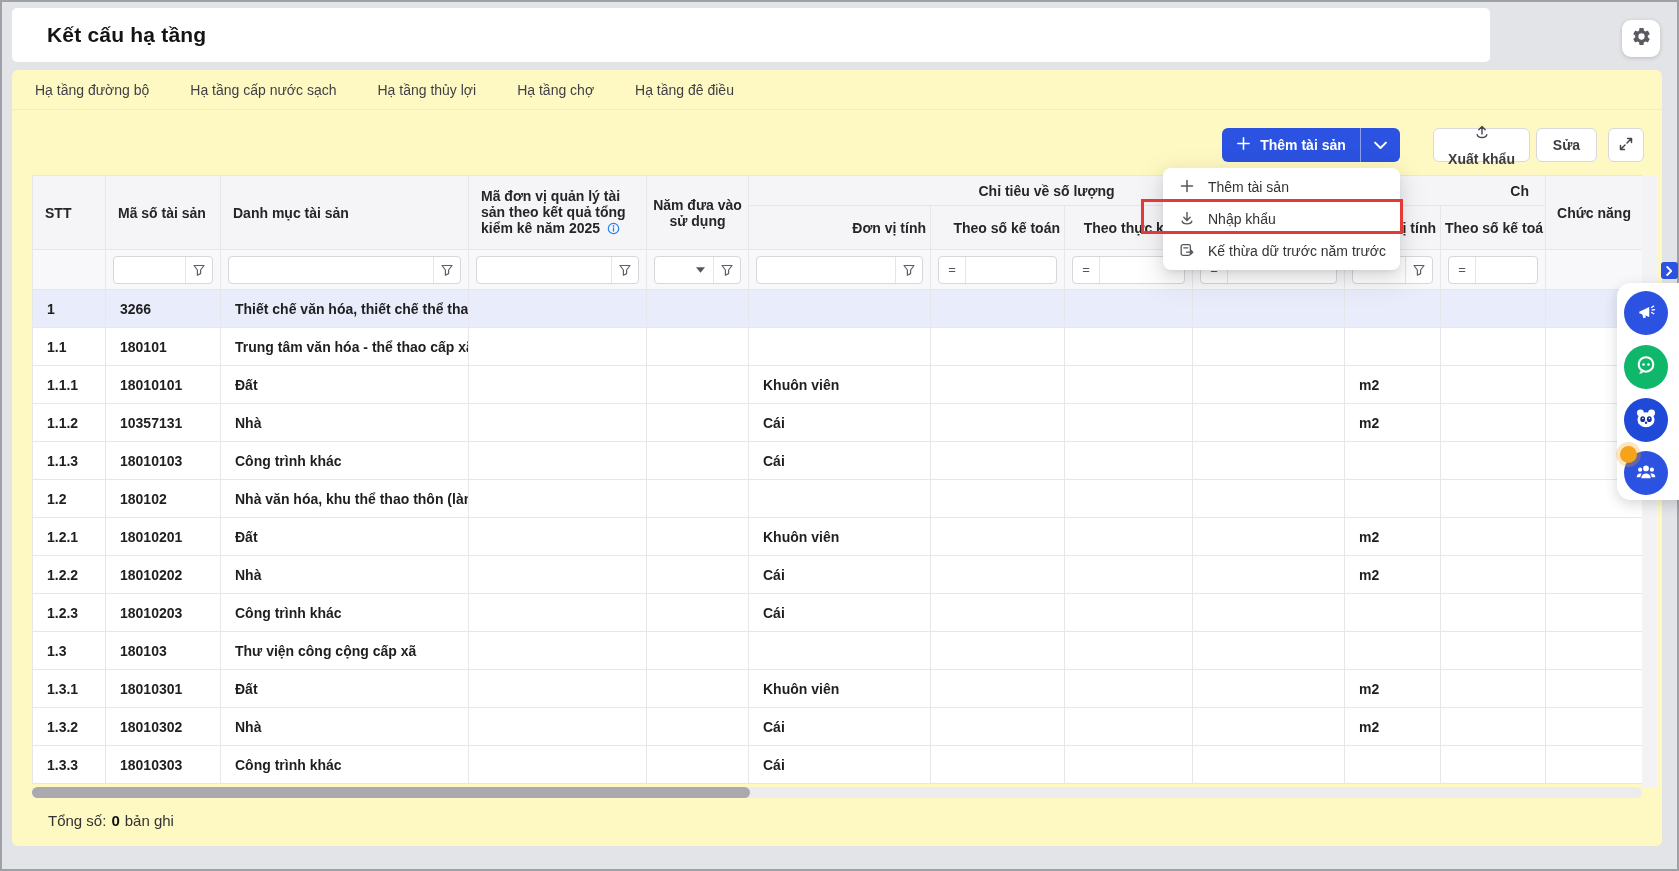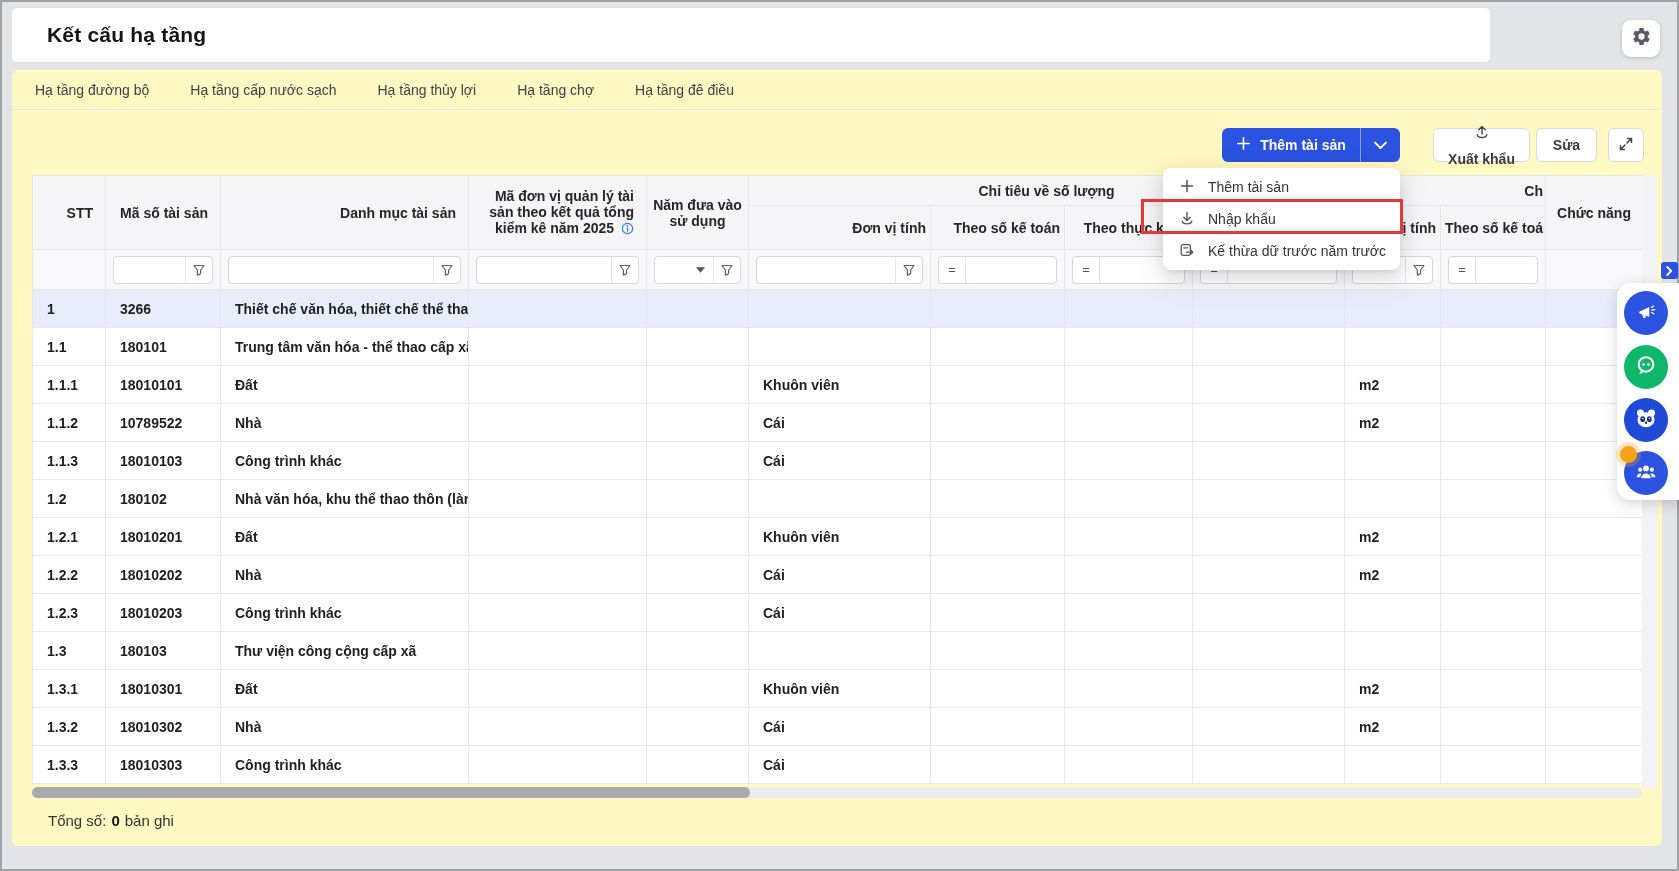--- a/index.html
+++ b/index.html
@@ -28,24 +28,24 @@
   .split-caret { left:1348px; width:40px; border-radius:0 6px 6px 0; border-left:1px solid rgba(255,255,255,.45); }
   .btn-export { left:1421px; width:97px; gap:8px; }
   .btn-edit { left:1524px; width:61px; }
   .btn-expand { left:1596px; width:36px; }
 
   
   .table-wrap { position:absolute; left:20px; top:105px; width:1610px; height:613px; overflow:hidden; }
   table { border-collapse:collapse; table-layout:fixed; width:1610px; }
   th, td { border:1px solid #e7e7eb; font-size:14px; }
   thead th { background:#f5f5f7; color:#262626; font-weight:700; text-align:center; padding:2px 4px; }
-  thead th.al { text-align:right; padding:2px 12px; }
+  thead th.al { text-align:left; padding:2px 12px; }
   th.h1 { height:30px; }
   th.h2 { height:44px;text-align:right; }
-  th.gclip { text-align:right; padding-right:2px; overflow:hidden; white-space:nowrap; }
+  th.gclip { text-align:right; padding-right:16px; overflow:hidden; white-space:nowrap; }
   th.clip { overflow:hidden; white-space:nowrap; }
   .frow td { background:#f8f8fa; height:40px; padding:0; }
   .fbox { display:flex; align-items:center; height:28px; margin:0 7px; background:#fff; border:1px solid #d6d6dc; border-radius:4px; overflow:hidden; }
   .fin { flex:1; min-width:0; border:none; outline:none; background:transparent; height:100%; padding:0 7px; font-size:13px; font-family:inherit; color:#333; }
   .fdiv { width:1px; align-self:stretch; background:#e4e4e9; }
   .fseg { width:26px; display:flex; align-items:center; justify-content:center; color:#55555c; font-size:13px; height:100%; cursor:pointer; }
   .fsp { flex:1; }
   tbody td { height:38px; background:#fff; color:#1f1f1f; font-weight:700; padding:0 14px; white-space:nowrap; overflow:hidden; }
   tbody tr.hl td { background:#e9ecfa; }
 
@@ -315,21 +315,21 @@
               <td>Khuôn viên</td>
               <td></td>
               <td></td>
               <td></td>
               <td>m2</td>
               <td></td>
               <td></td>
             </tr>
             <tr>
               <td>1.1.2</td>
-              <td>10789522</td>
+              <td>10357131</td>
               <td>Nhà</td>
               <td></td>
               <td></td>
               <td>Cái</td>
               <td></td>
               <td></td>
               <td></td>
               <td>m2</td>
               <td></td>
               <td></td>

